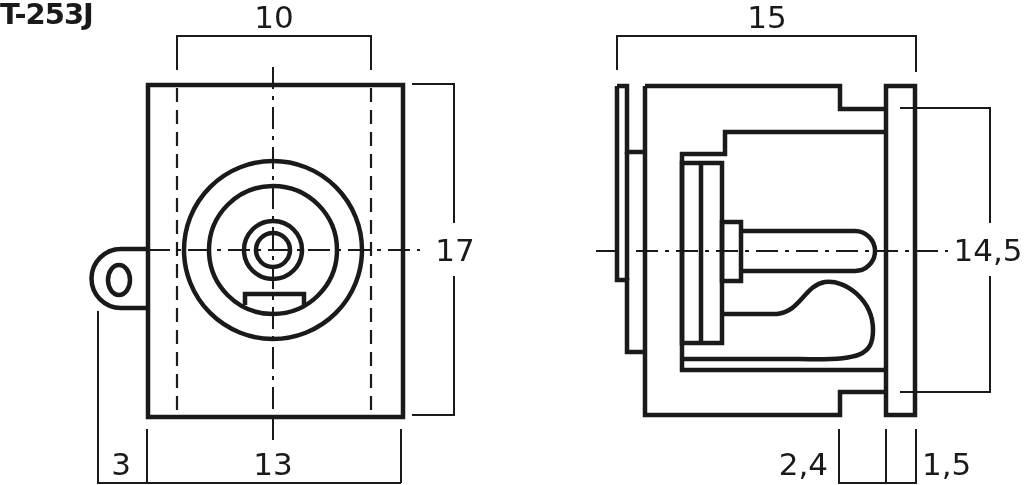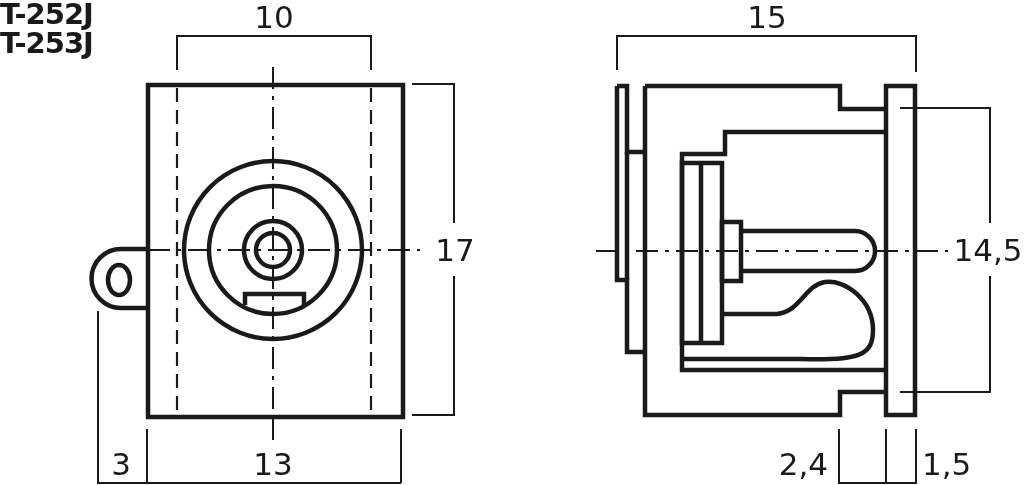--- a/index.html
+++ b/index.html
@@ -10,21 +10,20 @@
   .o { fill: none; stroke: #1a1a1a; stroke-width: 4.5; stroke-linejoin: miter; }
   .t { fill: none; stroke: #1a1a1a; stroke-width: 2; }
   .d { fill: none; stroke: #1a1a1a; stroke-width: 2.2; stroke-dasharray: 14 8; }
   .cd { fill: none; stroke: #1a1a1a; stroke-width: 2; stroke-dasharray: 22 7 4 7; }
   .dim { font-family: "DejaVu Sans", sans-serif; font-size: 31px; fill: #1a1a1a; }
 </style>
 </head>
 <body>
 
 <div class="titles">
-  <span class="model-label">T-252J</span>
   <span class="model-label">T-253J</span>
 </div>
 
 <svg width="1024" height="485" viewBox="0 0 1024 485">
 
   <g>
 
     <rect class="o" x="148" y="85" width="255" height="332"></rect>
 
     <line class="d" x1="177" y1="88" x2="177" y2="414"></line>

